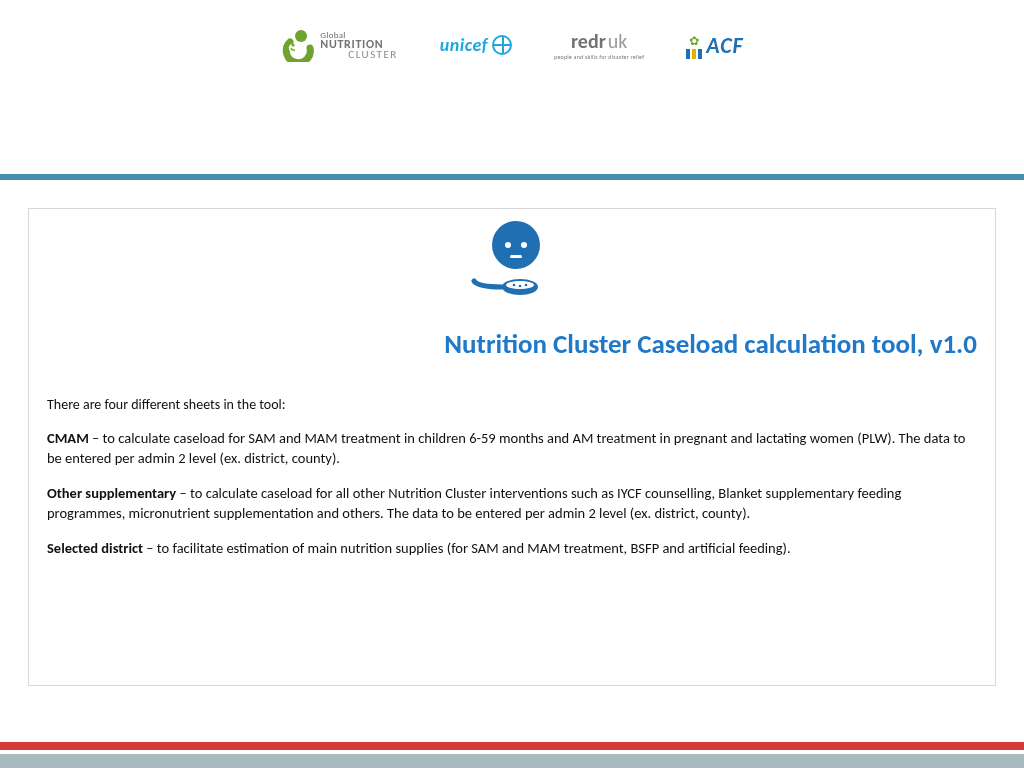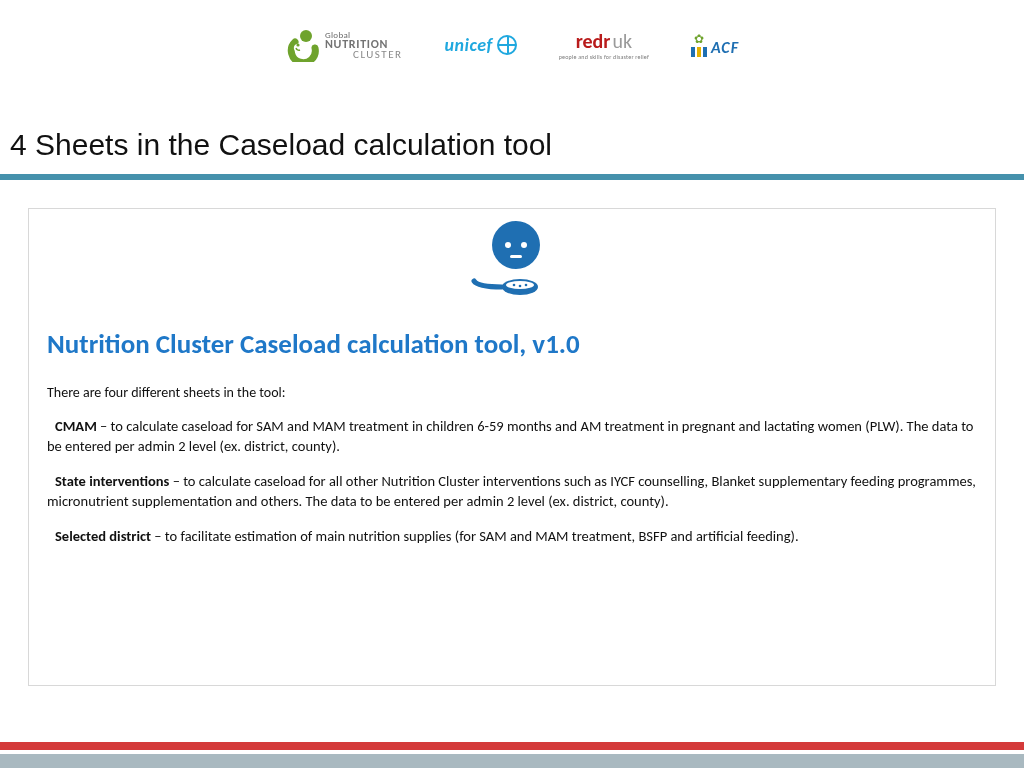--- a/index.html
+++ b/index.html
@@ -17,46 +17,46 @@
   .gnc-text .l3 { font-size: 11px; color: #8a8a8a; letter-spacing: 1.5px; margin-left: 28px; }
   .logo-unicef { display: flex; align-items: center; gap: 4px; font-weight: 600;
                  color: #1fa8df; font-size: 18px; letter-spacing: 0.5px; font-style: italic; }
   .unicef-globe { width: 20px; height: 20px; border: 2px solid #1fa8df; border-radius: 50%;
                   position: relative; display: inline-block; }
   .unicef-globe::before, .unicef-globe::after { content: ""; position: absolute; background: #1fa8df; }
   .unicef-globe::before { left: 8px; top: 0; width: 2px; height: 16px; }
   .unicef-globe::after  { left: 0; top: 7px; width: 16px; height: 2px; }
   .logo-redr { text-align: center; }
   .redr-main { font-size: 20px; font-weight: 700; }
-  .redr-main .r1 { color: #b91c1c; }
+  .redr-main .r1 { color: #737373; }
   .redr-main .r2 { color: #9a9a9a; font-weight: 400; margin-left: 2px; text-align: right; }
   .redr-tag { font-size: 6px; color: #7c7c7c; letter-spacing: 0.2px; }
   .logo-acf { display: flex; align-items: flex-end; gap: 4px; }
   .acf-mark { display: flex; flex-direction: column; align-items: center; }
   .acf-plant { color: #6fa32d; font-size: 12px; line-height: 1; }
   .acf-bars  { display: flex; gap: 2px; margin-top: 2px; }
   .acf-bars span { width: 4px; height: 10px; background: #1f6fb2; display: inline-block; }
   .acf-bars .y { background: #e4b100; }
-  .acf-text { color: #1f6fb2; font-size: 16px; font-weight: 800; font-style: italic; letter-spacing: 1px; }
+  .acf-text { color: #1f6fb2; font-size: 22px; font-weight: 800; font-style: italic; letter-spacing: 1px; }
 
   
   .page-title { position: absolute; top: 128px; left: 10px; font-size: 30px; color: #111;
                 font-family: Arial, sans-serif; }
   .rule-main { position: absolute; top: 174px; left: 0; width: 1024px; height: 6px;
                background: #4591ac; }
 
   
   .frame { position: absolute; top: 208px; left: 28px; width: 968px; height: 478px;
            border: 1px solid #d8d8d8; padding: 0 18px 10px; }
   .icon-wrap { text-align: center; padding-top: 6px; }
-  .tool-title { text-align: left; color: #1f78c8; font-size: 27px; font-weight: 700;
-                margin-top: 18px; margin-bottom: 24px; }
+  .tool-title { text-align: right; color: #1f78c8; font-size: 27px; font-weight: 700;
+                margin-top: 18px; margin-bottom: 36px; }
   .intro { font-size: 14px; color: #111; margin-bottom: 16px; }
   .item  { font-size: 14.5px; color: #111; margin-bottom: 16px; line-height: 1.35; }
-  .item b { font-weight: 700; margin-left: 8px; }
+  .item b { font-weight: 700; }
 
   
   .footer-bar-red  { position: absolute; left: 0; bottom: 18px; width: 1024px; height: 8px; background: #d43a3a; }
   .footer-bar-grey { position: absolute; left: 0; bottom: 0;  width: 1024px; height: 14px; background: #a9b9c0; }
 </style>
 </head>
 <body>
 
 <div class="slide">
 
@@ -96,21 +96,20 @@
         <span class="acf-bars">
             <span></span>
             <span class="y"></span>
             <span></span>
           </span>
       </span>
       <span class="acf-text">ACF</span>
     </div>
   </div>
 
-  <div class="page-title">4 Sheets in the Caseload calculation tool</div>
   <div class="rule-main"></div>
 
   <div class="frame">
     <div class="icon-wrap">
       <svg width="96" height="90" viewBox="0 0 96 90">
         <circle cx="52" cy="30" r="24" fill="#1f6fb2"></circle>
         <circle cx="44" cy="30" r="3" fill="#fff"></circle>
         <circle cx="60" cy="30" r="3" fill="#fff"></circle>
         <rect x="46" y="40" width="12" height="3" rx="1.5" fill="#fff"></rect>
         <ellipse cx="56" cy="72" rx="18" ry="8" fill="#1f6fb2"></ellipse>
@@ -123,21 +122,21 @@
     </div>
 
     <div class="tool-title">Nutrition Cluster Caseload calculation tool, v1.0</div>
 
     <p class="intro">There are four different sheets in the tool:</p>
 
     <p class="item">
       <b>CMAM</b><span> – to calculate caseload for SAM and MAM treatment in children 6-59 months and AM treatment in pregnant and lactating women (PLW). The data to be entered per admin 2 level (ex. district, county).</span>
     </p>
     <p class="item">
-      <b>State interventions</b><span> – to calculate caseload for all other Nutrition Cluster interventions such as IYCF counselling, Blanket supplementary feeding programmes, micronutrient supplementation and others. The data to be entered per admin 2 level (ex. district, county).</span>
+      <b>Other supplementary</b><span> – to calculate caseload for all other Nutrition Cluster interventions such as IYCF counselling, Blanket supplementary feeding programmes, micronutrient supplementation and others. The data to be entered per admin 2 level (ex. district, county).</span>
     </p>
     <p class="item">
       <b>Selected district</b><span> – to facilitate estimation of main nutrition supplies (for SAM and MAM treatment, BSFP and artificial feeding).</span>
     </p>
   </div>
 
   <div class="footer-bar-red"></div>
   <div class="footer-bar-grey"></div>
 </div>
 

